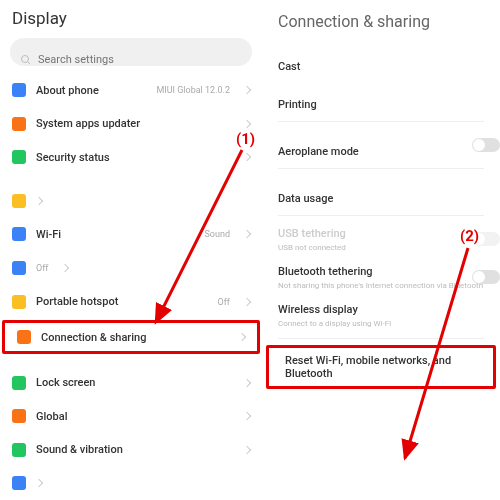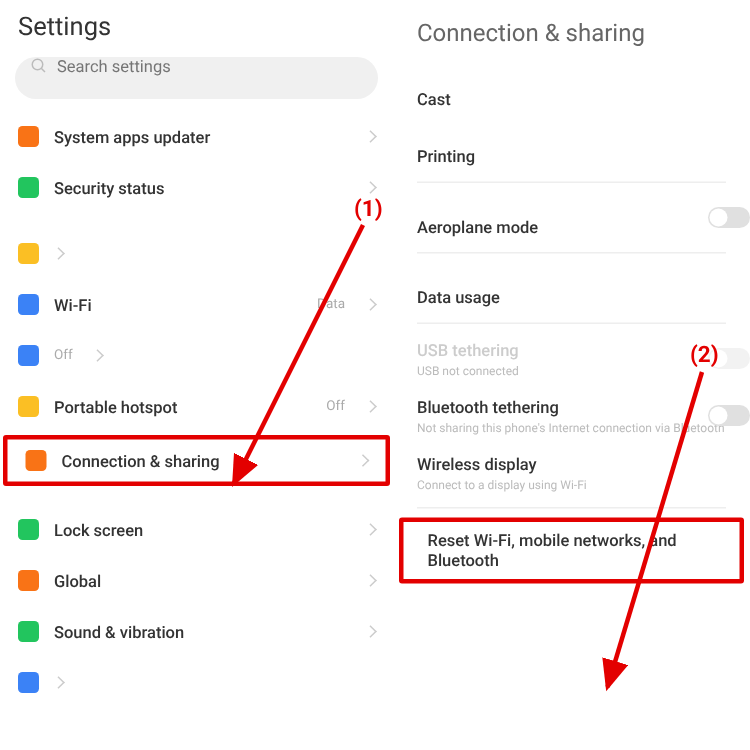--- a/index.html
+++ b/index.html
@@ -1,20 +1,20 @@
 <!DOCTYPE html>
 <html><head>
 <meta charset="utf-8">
 <style>
 *{margin:0;padding:0;box-sizing:border-box;font-family:-apple-system,BlinkMacSystemFont,"Segoe UI",Roboto,sans-serif}
 body{width:500px;height:500px;background:#fff;display:flex;position:relative;overflow:hidden}
 .left-panel{width:262px;height:100%;display:flex;flex-direction:column}
 .right-panel{flex:1;height:100%;display:flex;flex-direction:column;padding-top:12px}
 .settings-title{font-size:17px;color:#333;padding:8px 12px 6px}
-.search-bar{margin:4px 10px 8px;background:#f0f0f0;border-radius:16px;height:28px;display:flex;align-items:flex-start;padding:0 10px;gap:6px}
+.search-bar{margin:4px 10px 8px;background:#f0f0f0;border-radius:16px;height:28px;display:flex;align-items:flex-end;padding:0 10px;gap:6px}
 .search-icon{width:12px;height:12px;opacity:.5}
 .search-input{border:none;background:transparent;outline:none;font-size:11px;color:#999;flex:1}
 .menu-item{display:flex;align-items:center;height:34px;padding:0 12px;gap:10px;position:relative}
 .menu-icon{width:14px;height:14px;border-radius:3px;flex-shrink:0}
 .menu-label{font-size:11px;color:#333;flex:1;font-weight:500}
 .menu-value{font-size:9px;color:#aaa;margin-right:4px}
 .chevron{width:6px;height:6px;border-right:1.5px solid #ccc;border-top:1.5px solid #ccc;transform:rotate(45deg)}
 .spacer{height:10px}
 .right-title{font-size:16px;color:#666;padding:0 16px 10px}
 .right-item{display:flex;flex-direction:column;justify-content:flex-end;min-height:38px;padding:6px 16px;position:relative}
@@ -25,48 +25,54 @@
 .toggle::after{content:"";position:absolute;width:12px;height:12px;background:#fff;border-radius:50%;top:1px;left:1px}
 .divider{height:1px;background:#eee;margin:4px 16px}
 .highlight-box{border:3px solid #e30000;border-radius:2px}
 .ann{position:absolute;color:#e30000;font-weight:bold;font-size:15px;pointer-events:none}
 svg.arrow{position:absolute;pointer-events:none}
 </style>
 </head>
 <body>
 
 <div class="left-panel">
-  <div class="settings-title">Settings</div>
+  <div class="settings-title">Display</div>
   <div class="search-bar">
     <svg class="search-icon" viewBox="0 0 24 24" fill="none" stroke="#888" stroke-width="2">
         <circle cx="10" cy="10" r="7"></circle>
         <line x1="20" y1="20" x2="15" y2="15"></line>
       </svg>
     <input class="search-input" placeholder="Search settings" style="">
   </div>
 
+  <div class="menu-item">
+    <div class="menu-icon" style="background:#3b82f6"></div>
+    <div class="menu-label">About phone</div>
+    <div class="menu-value">MIUI Global 12.0.2</div>
+    <div class="chevron"></div>
+  </div>
   <div class="menu-item">
     <div class="menu-icon" style="background:#f97316"></div>
     <div class="menu-label">System apps updater</div>
     <div class="chevron"></div>
   </div>
   <div class="menu-item">
     <div class="menu-icon" style="background:#22c55e"></div>
     <div class="menu-label">Security status</div>
     <div class="chevron"></div>
   </div>
   <div class="spacer"></div>
   <div class="menu-item">
     <div class="menu-icon" style="background:#fbbf24"></div>
     <div class="chevron"></div>
   </div>
   <div class="menu-item">
     <div class="menu-icon" style="background:#3b82f6"></div>
     <div class="menu-label">Wi-Fi</div>
-    <div class="menu-value">Data</div>
+    <div class="menu-value">Sound</div>
     <div class="chevron"></div>
   </div>
   <div class="menu-item">
     <div class="menu-icon" style="background:#3b82f6"></div>
     <div class="menu-value">Off</div>
     <div class="chevron"></div>
   </div>
   <div class="menu-item">
     <div class="menu-icon" style="background:#fbbf24"></div>
     <div class="menu-label">Portable hotspot</div>

